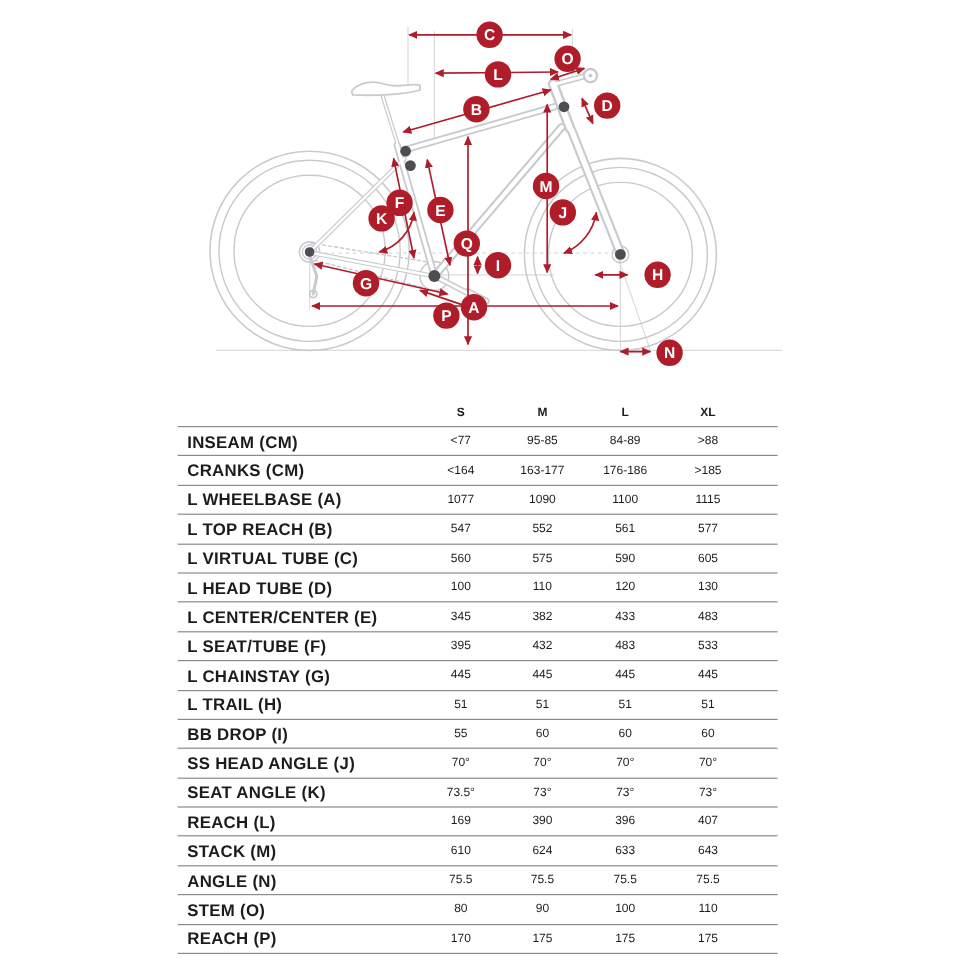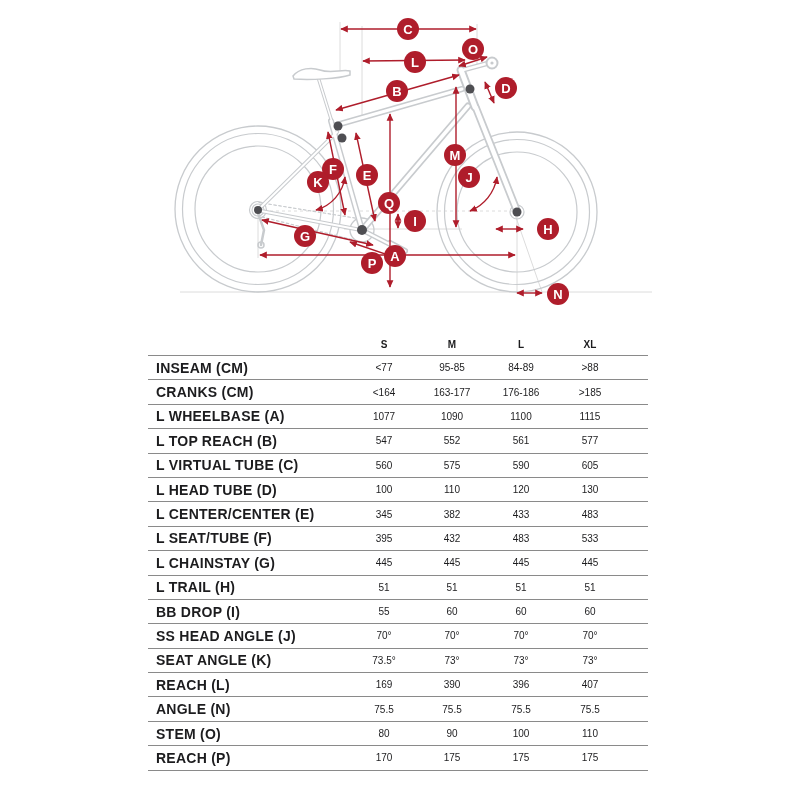--- a/index.html
+++ b/index.html
@@ -272,20 +272,27 @@
         <div class="t-val">73°</div>
       </div>
       <div class="t-row">
         <div class="t-label">REACH (L)</div>
         <div class="t-val">169</div>
         <div class="t-val">390</div>
         <div class="t-val">396</div>
         <div class="t-val">407</div>
       </div>
       <div class="t-row">
+        <div class="t-label">STACK (M)</div>
+        <div class="t-val">610</div>
+        <div class="t-val">624</div>
+        <div class="t-val">633</div>
+        <div class="t-val">643</div>
+      </div>
+      <div class="t-row">
         <div class="t-label">ANGLE (N)</div>
         <div class="t-val">75.5</div>
         <div class="t-val">75.5</div>
         <div class="t-val">75.5</div>
         <div class="t-val">75.5</div>
       </div>
       <div class="t-row">
         <div class="t-label">STEM (O)</div>
         <div class="t-val">80</div>
         <div class="t-val">90</div>

